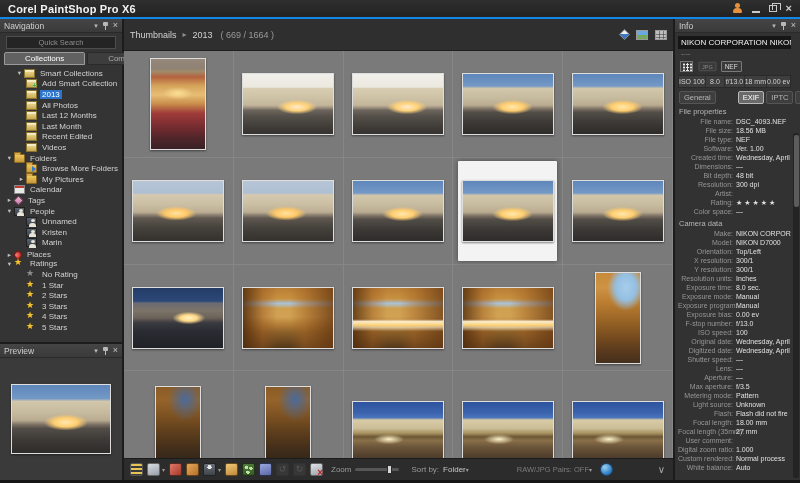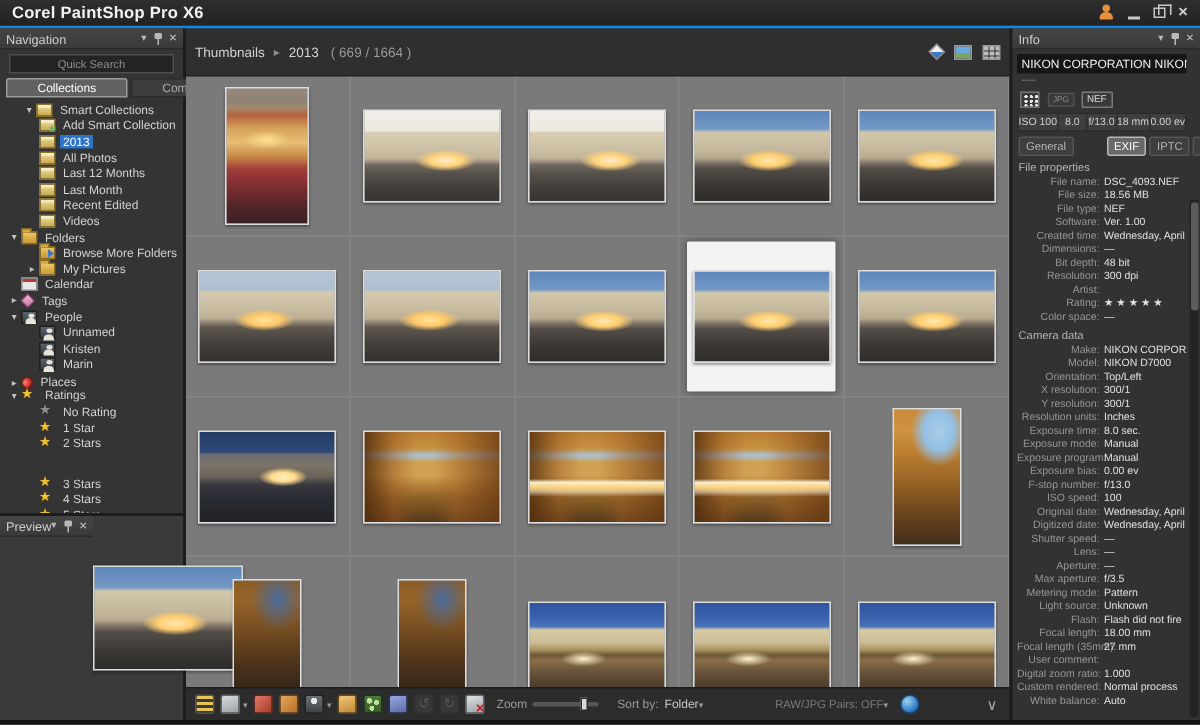--- a/index.html
+++ b/index.html
@@ -95,21 +95,21 @@
   .ic-person::after { content:""; position:absolute; left:2px; top:4.5px; width:7px; height:4px;
     border-radius:3px 3px 0 0; background:#e8e4da; }
   .ic-pin { width:8px; height:8px; background:radial-gradient(circle at 35% 35%,#f08078,#c42b20 70%);
     border-radius:50% 50% 50% 0; transform:rotate(-45deg); border:1px solid #7a1a14; }
   .ic-star::before, .ic-star-gray::before { content:"\2605"; position:absolute; left:0; top:-2px;
     font-size:9px; }
   .ic-star::before { color:#f2c230; text-shadow:0 0 1px #7a5a10; }
   .ic-star-gray::before { color:#8e8e8e; }
 
   
-  .preview-panel { height:138px; flex:none; display:flex; flex-direction:row; background:#3a3a3a;
+  .preview-panel { height:138px; flex:none; display:flex; flex-direction:column; background:#3a3a3a;
     border-top:2px solid #1c1c1c; }
   .preview-body { flex:1; display:flex; align-items:center; justify-content:center; }
 
   
   .browser-header { height:32px; background:#2f2f2f; display:flex; align-items:center;
     padding:0 6px; flex:none; border-bottom:1px solid #1f1f1f; }
   .bh-title { color:#d2d2d2; font-size:9px; }
   .bh-sep { color:#8e8e8e; font-size:8px; margin:0 6px; }
   .bh-coll { color:#d2d2d2; font-size:9px; }
   .bh-count { color:#9a9a9a; font-size:9px; margin-left:8px; }
@@ -376,21 +376,21 @@
             <div class="tree-row" style="padding-left: 17px;">
               <span class="tree-arrow"></span>
               <span class="ic ic-star"></span>
               <span class="tree-label">1 Star</span>
             </div>
             <div class="tree-row" style="padding-left: 17px;">
               <span class="tree-arrow"></span>
               <span class="ic ic-star"></span>
               <span class="tree-label">2 Stars</span>
             </div>
-            <div class="tree-row" style="padding-left: 17px; margin-top: 16px;">
+            <div class="tree-row" style="padding-left: 17px;">
               <span class="tree-arrow"></span>
               <span class="ic ic-star"></span>
               <span class="tree-label">3 Stars</span>
             </div>
             <div class="tree-row" style="padding-left: 17px;">
               <span class="tree-arrow"></span>
               <span class="ic ic-star"></span>
               <span class="tree-label">4 Stars</span>
             </div>
             <div class="tree-row" style="padding-left: 17px;">

